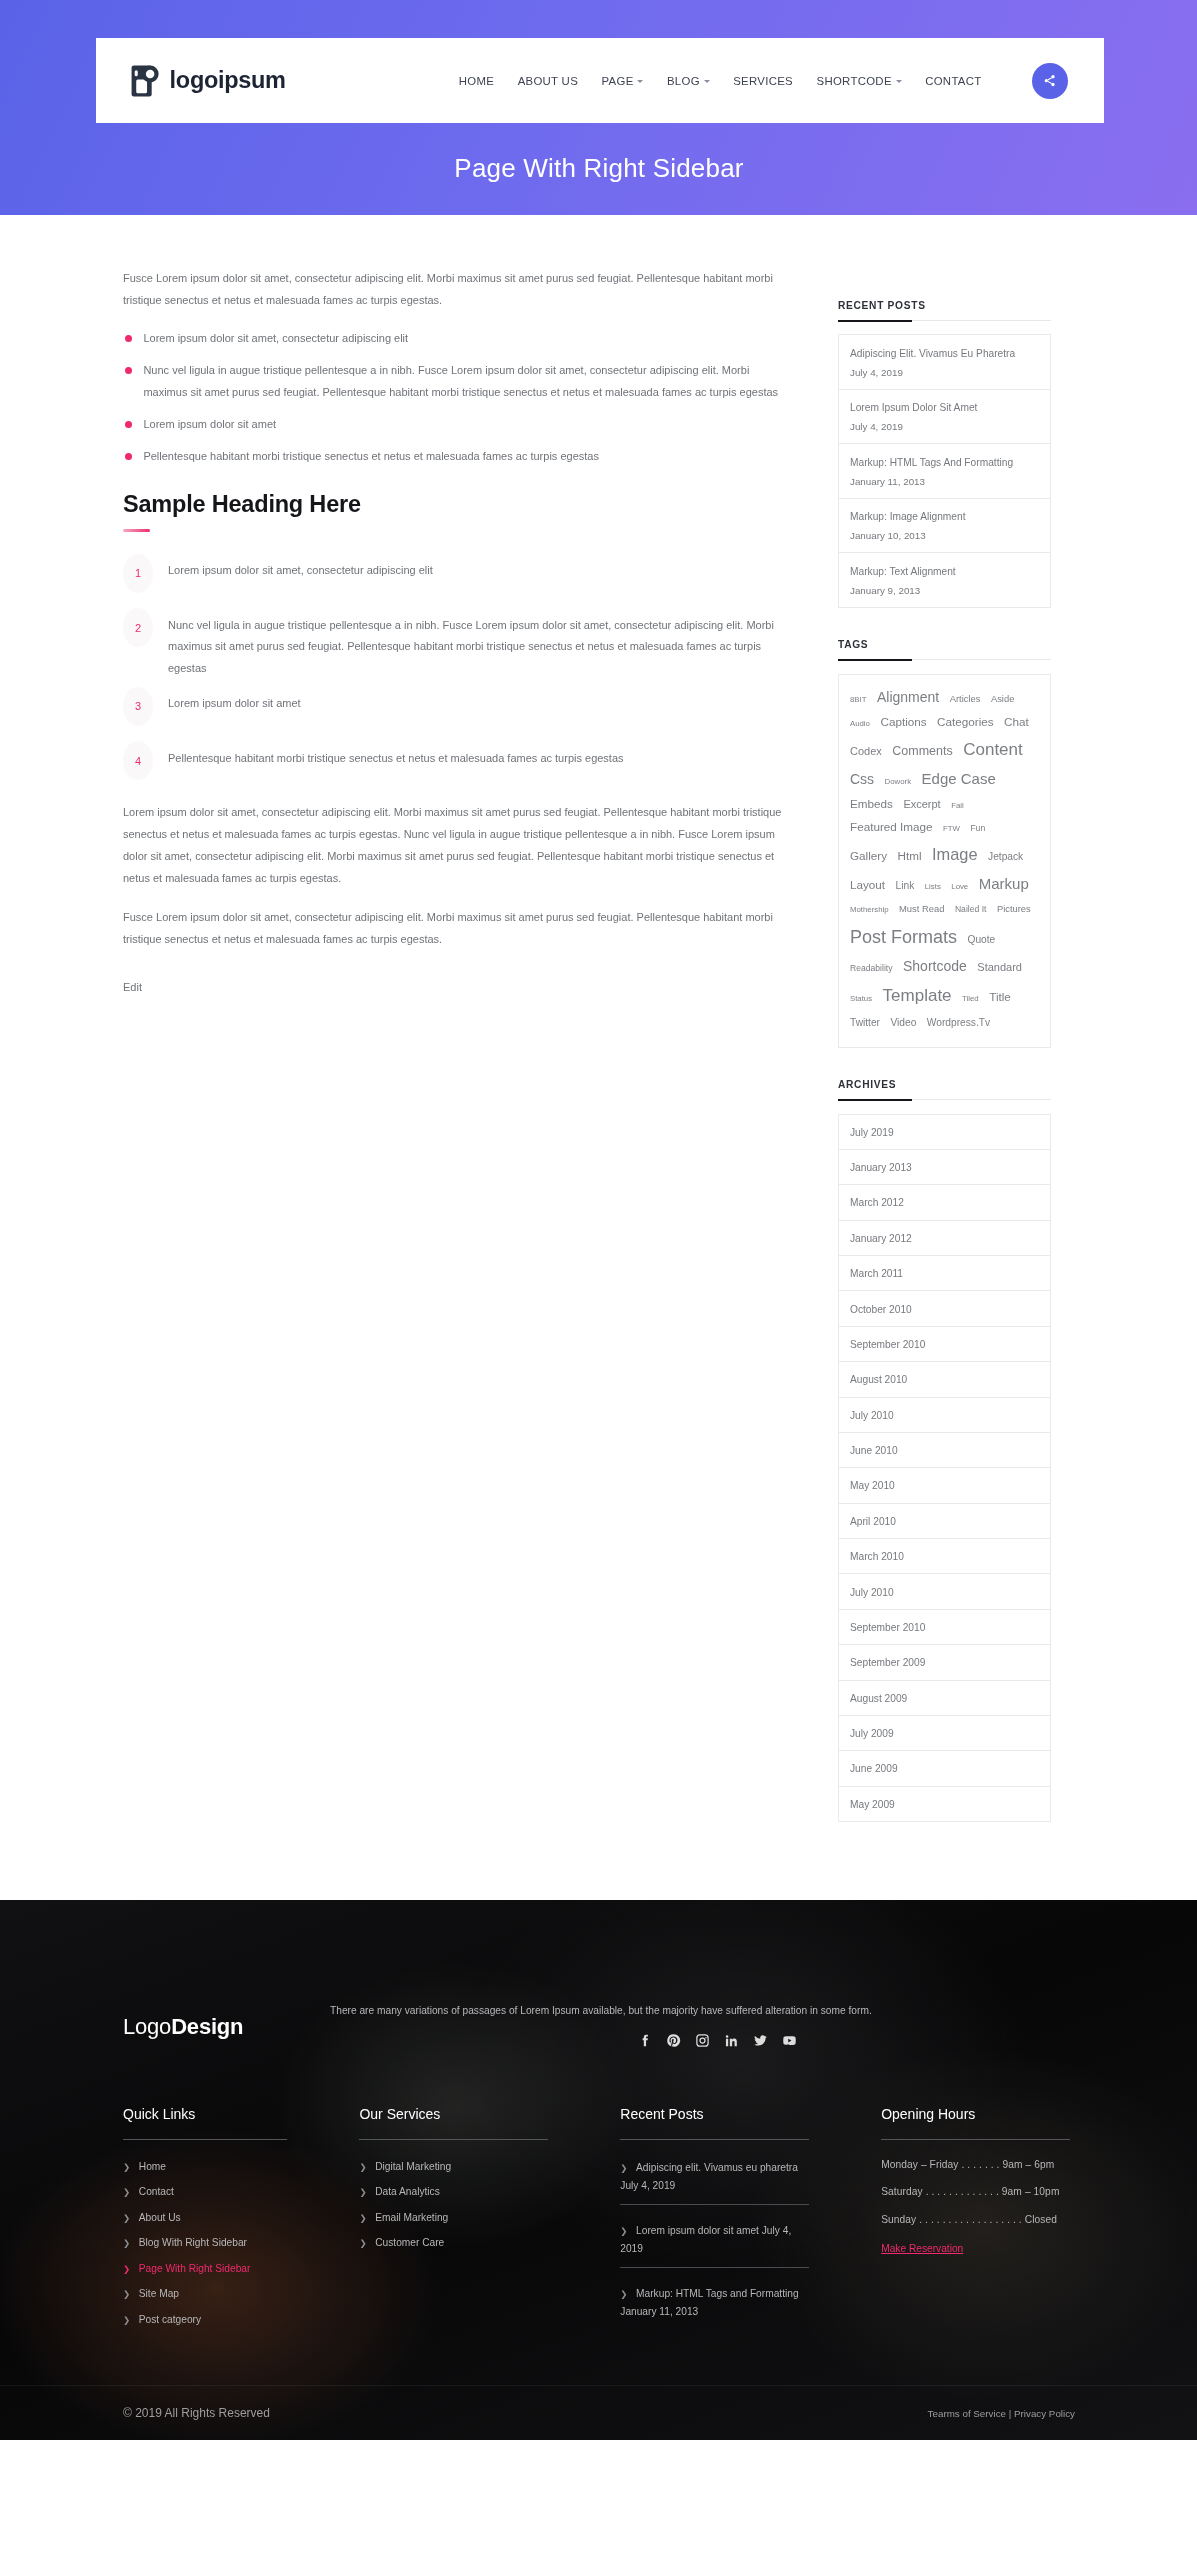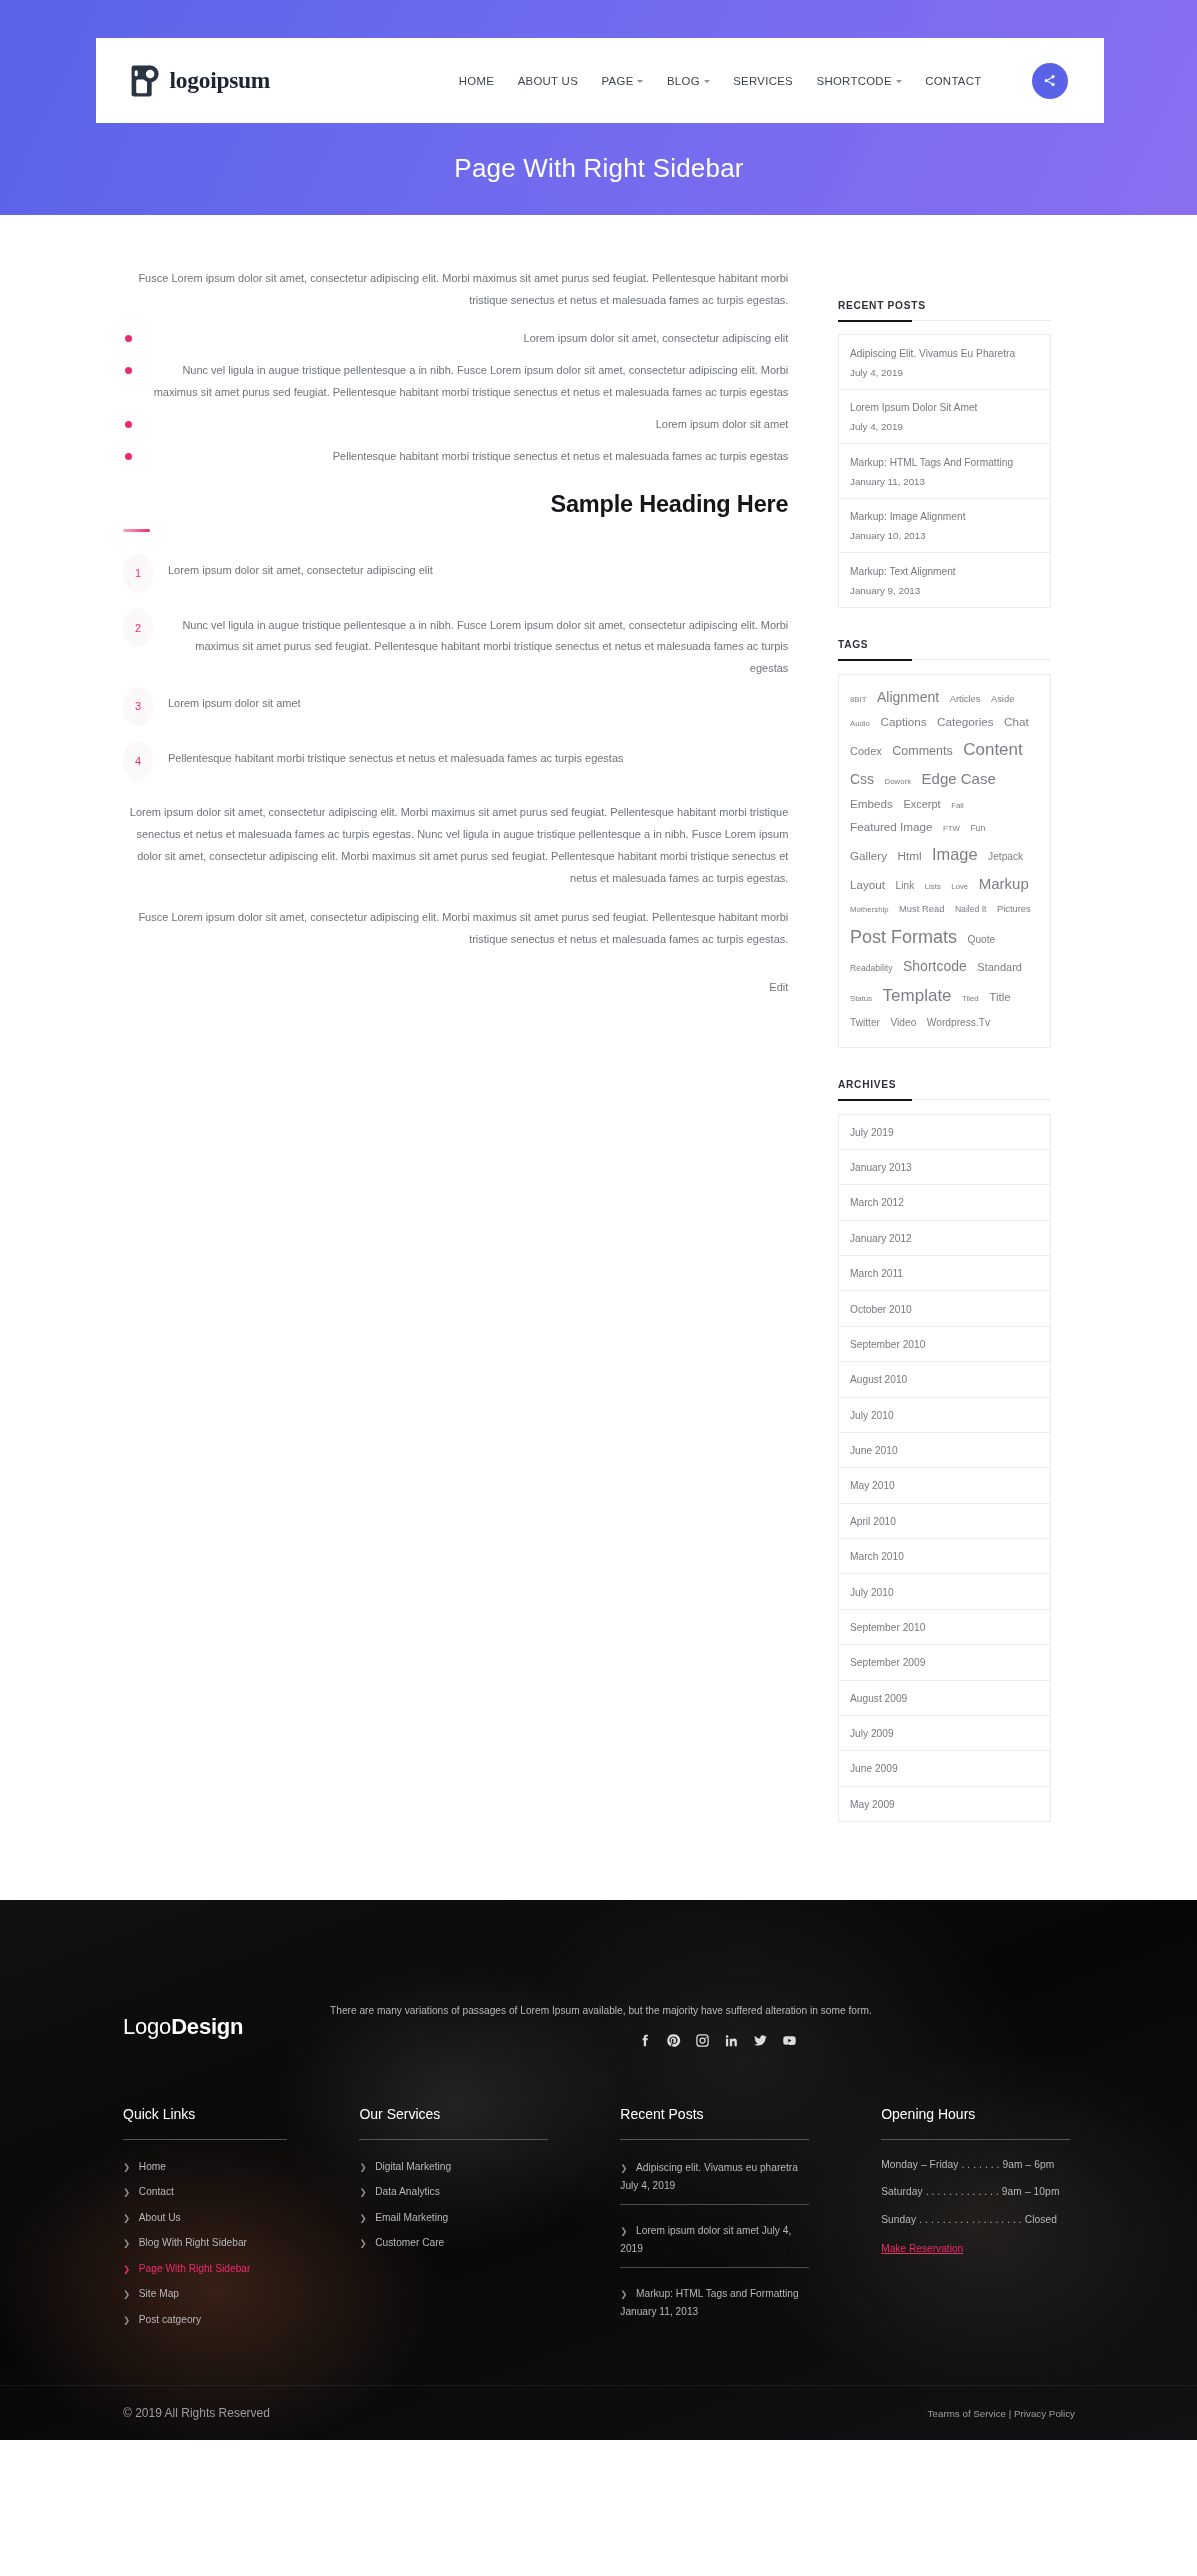--- a/index.html
+++ b/index.html
@@ -43,21 +43,21 @@
     display: flex;
     align-items: center;
     gap: 8.6px;
   }
   .brand-mark { width: 31px; height: 34px; display: block; }
   .brand-text {
     font-size: 23.5px;
     font-weight: 700;
     color: #1d2433;
     letter-spacing: -0.3px;
-    font-family: Liberation Serif, serif;
+    font-family: Liberation Sans, sans-serif;
   }
   .nav-links {
     margin-left: auto;
     display: flex;
     align-items: center;
     gap: 23.5px;
   }
   .nav-link {
     font-size: 11.4px;
     letter-spacing: 0.3px;
@@ -111,21 +111,21 @@
     background: #fff;
     padding: 0 0 47px 0;
   }
   .container {
     width: 1008px;
     margin: 0 auto;
     display: flex;
     gap: 34px;
     padding-top: 15.7px;
   }
-  .main-col { width: 709px; padding-left: 28px; padding-right: 15.7px; text-align: right; }
+  .main-col { width: 709px; padding-left: 28px; padding-right: 15.7px; }
   .side-col { width: 213px; padding-top: 33px; }
 
   
   .para {
     font-size: 11px;
     line-height: 2.0;
     color: #6f7378;
     margin-bottom: 17px;
   }
   ul.bullets { list-style: none; margin: 3.1px 0 23.5px 0; }

